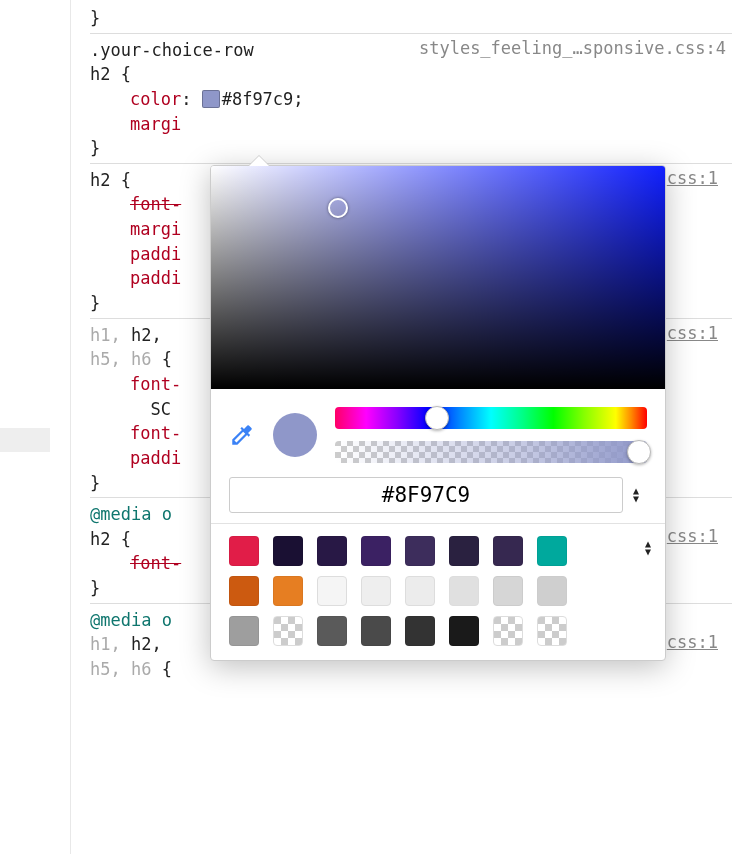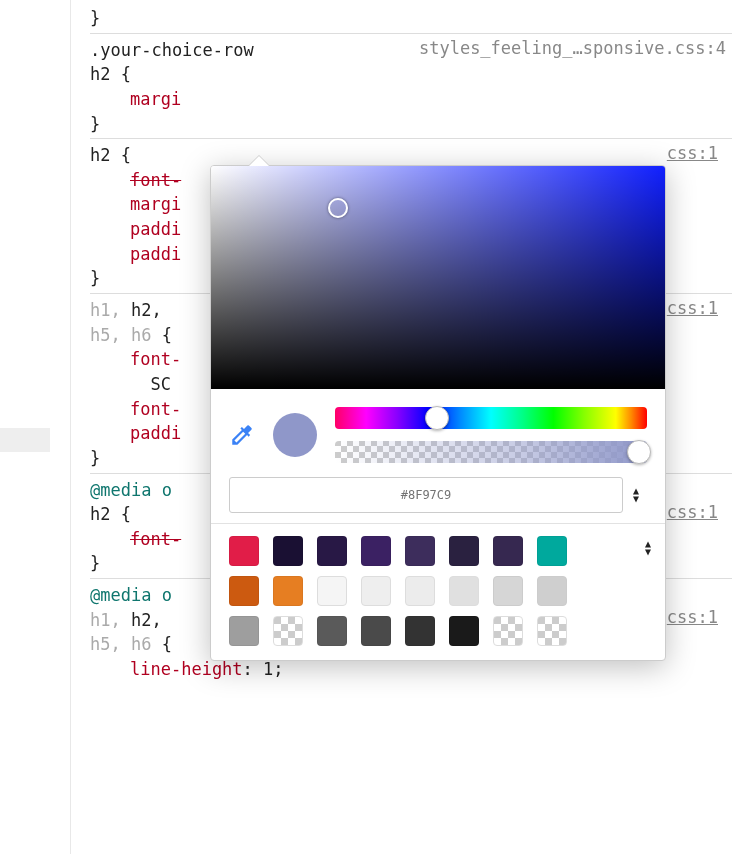--- a/index.html
+++ b/index.html
@@ -142,23 +142,23 @@
       align-items: center;
       padding: 0 18px 10px 18px;
       gap: 10px;
     }
     .cp-hexinput {
       flex: 1;
       height: 36px;
       border: 1px solid #ccc;
       border-radius: 3px;
       text-align: center;
-      font-size: 12px;
+      font-size: 21px;
       font-family: inherit;
-      color: #737373;
+      color: #000000;
     }
     .cp-spin {
       width: 14px;
       display: flex;
       flex-direction: column;
       gap: 0;
       font-size: 10px;
       line-height: 8px;
       color: #222;
     }
@@ -230,20 +230,21 @@
 
 <div class="styles-panel">
 
   <div class="rule" style="border-top:none;">
     <span class="brace">}</span>
   </div>
 
   <div class="rule">
     <span class="rule-src">styles_feeling_…sponsive.css:4</span>
     <span class="sel" style="white-space:pre;">.your-choice-row<br>h2 {</span>
+    <span class="indent"><span class="prop">color</span>: <span class="swatch" style="background:#8f97c9"></span><span class="val">#8f97c9;</span></span>
     <span class="indent"><span class="prop">margi</span></span>
     <span class="brace">}</span>
   </div>
 
   <div class="rule">
     <span class="rule-src2">css:1</span>
     <span class="sel">h2 {</span>
     <span class="indent"><span class="prop-struck">font-</span></span>
     <span class="indent"><span class="prop">margi</span></span>
     <span class="indent"><span class="prop">paddi</span></span>
@@ -266,21 +267,20 @@
     <span><span class="media">@media o</span><span style="position:absolute;right:80px;" class="media">)</span></span><br>
     <span class="sel">h2 {</span>
     <span class="indent"><span class="prop-struck">font-</span></span>
     <span class="brace">}</span>
   </div>
 
   <div class="rule" style="border-bottom:none;">
     <span class="rule-src2" style="top:26px;">css:1</span>
     <span><span class="media">@media o</span><span style="position:absolute;right:80px;" class="media">)</span></span><br>
     <span><span class="sel-dim">h1,</span><span class="sel"> h2,</span><br><span class="sel-dim">h5, h6</span><span class="brace"> {</span></span>
-    <span class="indent"><span class="prop">line-height</span>: <span class="val">1;</span></span>
   </div>
 
 </div>
 
 <div class="color-picker">
   <div class="cp-arrow"></div>
 
   <div class="cp-sv">
     <div class="cp-sv-handle"></div>
   </div>

